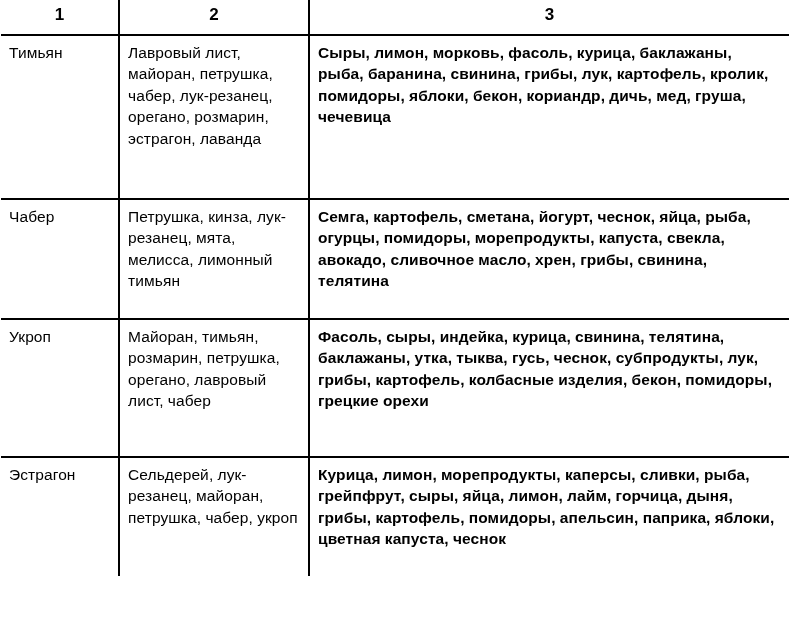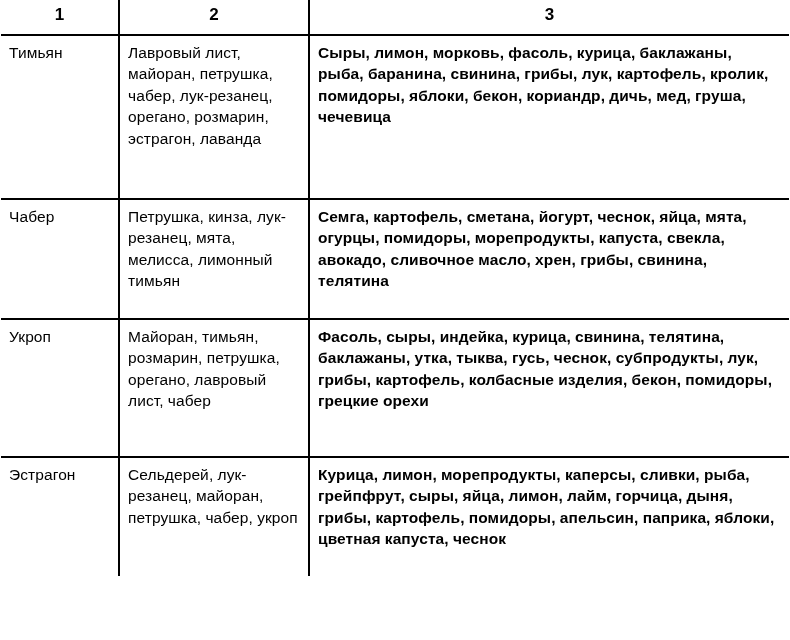--- a/index.html
+++ b/index.html
@@ -97,21 +97,21 @@
     </thead>
     <tbody>
       <tr class="r0">
         <td class="cell-name">Тимьян</td>
         <td class="cell-text">Лавровый лист, майоран, петрушка, чабер, лук-резанец, орегано, розмарин, эстрагон, лаванда</td>
         <td class="cell-text">Сыры, лимон, морковь, фасоль, курица, баклажаны, рыба, баранина, свинина, грибы, лук, картофель, кролик, помидоры, яблоки, бекон, кориандр, дичь, мед, груша, чечевица</td>
       </tr>
       <tr class="r1">
         <td class="cell-name">Чабер</td>
         <td class="cell-text">Петрушка, кинза, лук-резанец, мята, мелисса, лимонный тимьян</td>
-        <td class="cell-text">Семга, картофель, сметана, йогурт, чеснок, яйца, мята, огурцы, помидоры, морепродукты, капуста, свекла, авокадо, сливочное масло, хрен, грибы, свинина, телятина</td>
+        <td class="cell-text">Семга, картофель, сметана, йогурт, чеснок, яйца, рыба, огурцы, помидоры, морепродукты, капуста, свекла, авокадо, сливочное масло, хрен, грибы, свинина, телятина</td>
       </tr>
       <tr class="r3">
         <td class="cell-name">Укроп</td>
         <td class="cell-text">Майоран, тимьян, розмарин, петрушка, орегано, лавровый лист, чабер</td>
         <td class="cell-text">Фасоль, сыры, индейка, курица, свинина, телятина, баклажаны, утка, тыква, гусь, чеснок, субпродукты, лук, грибы, картофель, колбасные изделия, бекон, помидоры, грецкие орехи</td>
       </tr>
       <tr class="r4">
         <td class="cell-name">Эстрагон</td>
         <td class="cell-text">Сельдерей, лук-резанец, майоран, петрушка, чабер, укроп</td>
         <td class="cell-text">Курица, лимон, морепродукты, каперсы, сливки, рыба, грейпфрут, сыры, яйца, лимон, лайм, горчица, дыня, грибы, картофель, помидоры, апельсин, паприка, яблоки, цветная капуста, чеснок</td>

